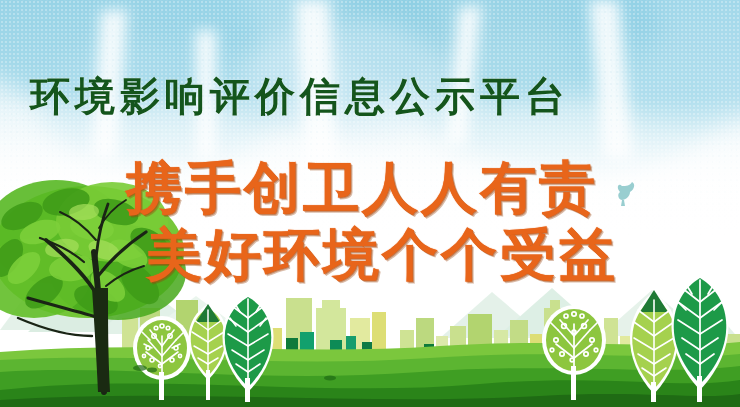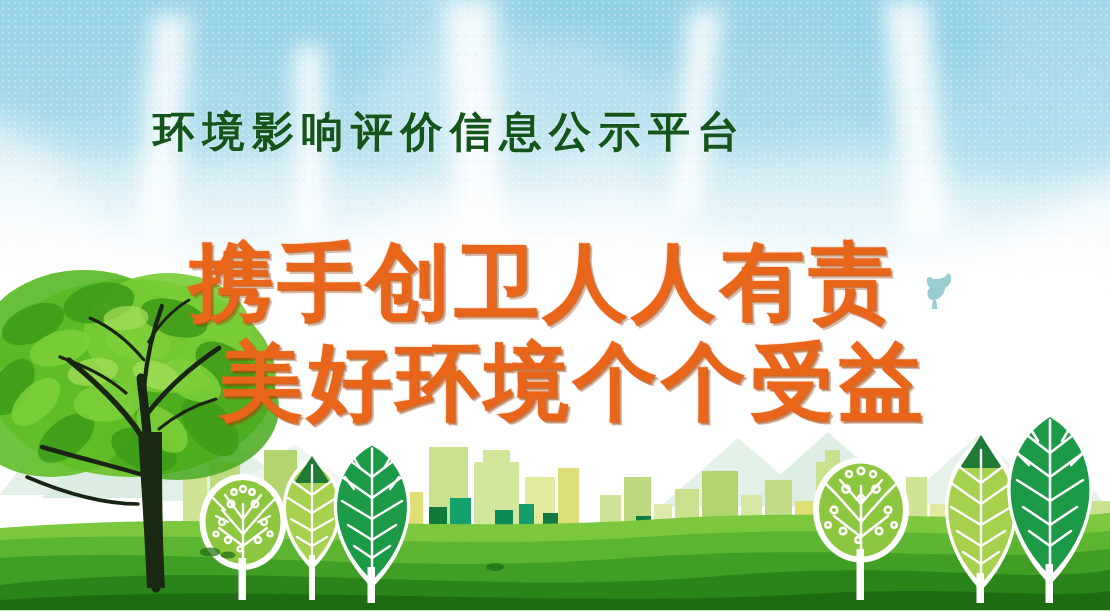--- a/index.html
+++ b/index.html
@@ -49,21 +49,21 @@
 
   
   .scene{position:absolute;left:0;top:0;width:740px;height:407px;}
   .scene svg{display:block;}
 
   
   .title-main{
     position:absolute;left:0;top:69px;width:600px;
     text-align:center;
     font-family:"DejaVu Serif","Liberation Serif",serif;
-    font-size:28px;font-weight:700;
+    font-size:40px;font-weight:700;
     letter-spacing:5px;
     color:#14551c;
     text-shadow:0 0 1px rgba(255,255,255,.9);
     white-space:nowrap;
   }
   .slogan{
     position:absolute;width:740px;text-align:center;
     font-family:"DejaVu Sans","Liberation Sans",sans-serif;
     font-weight:700;
     color:#e8651a;

